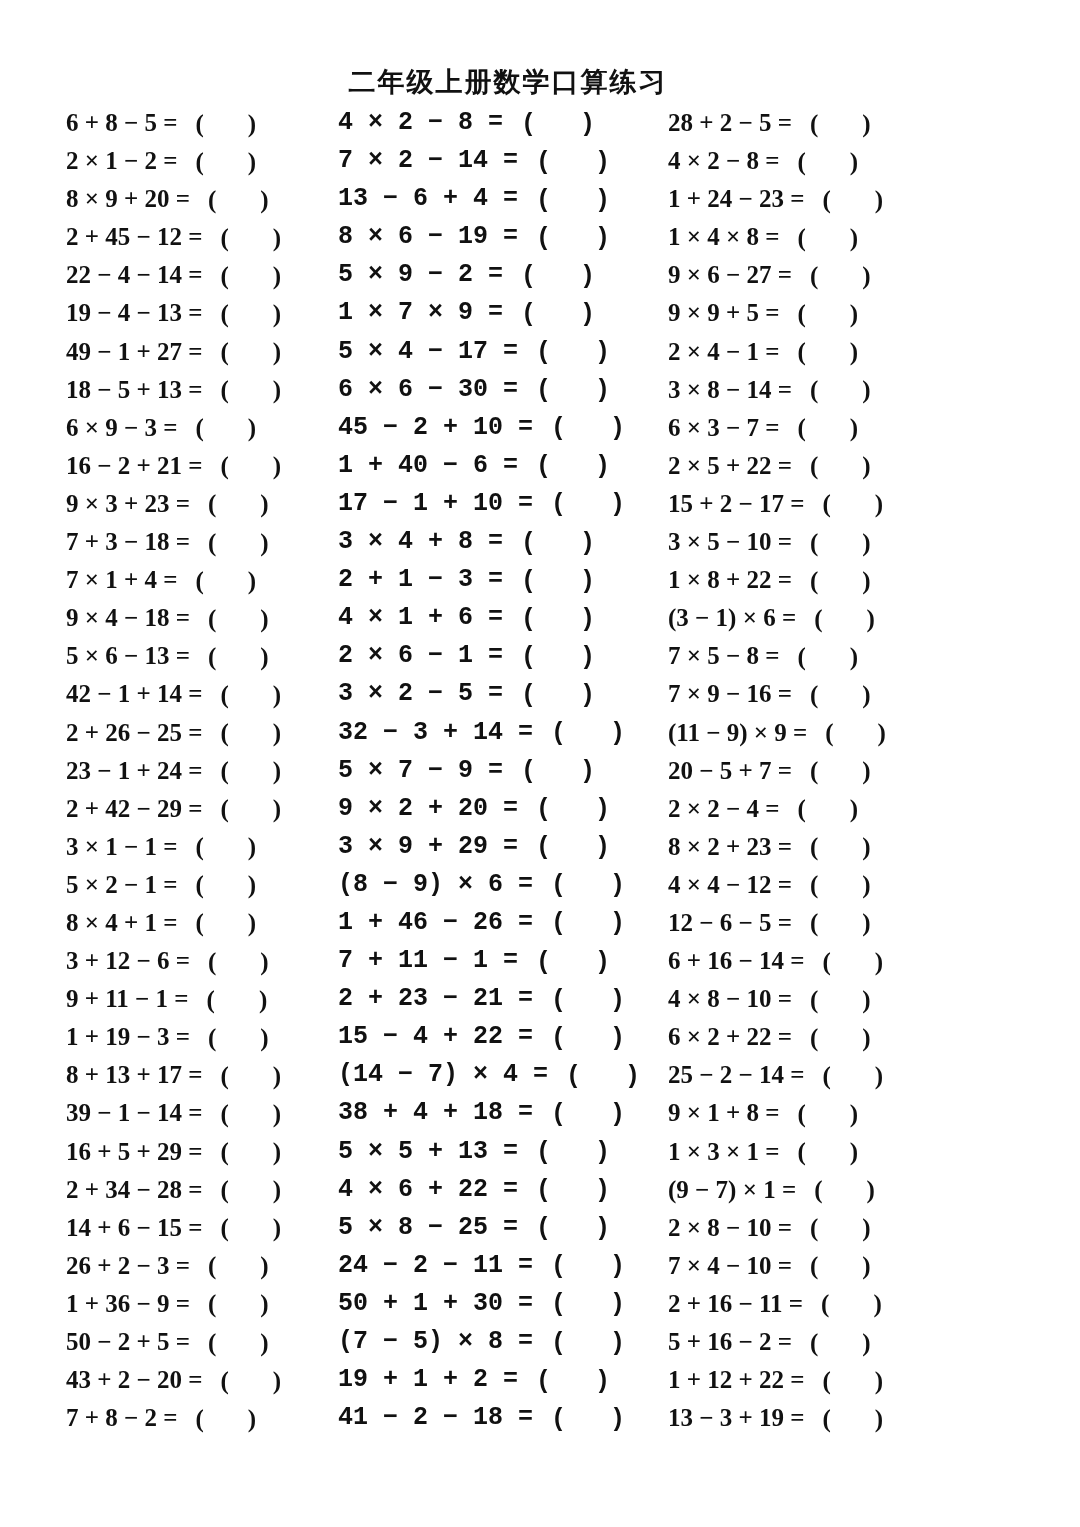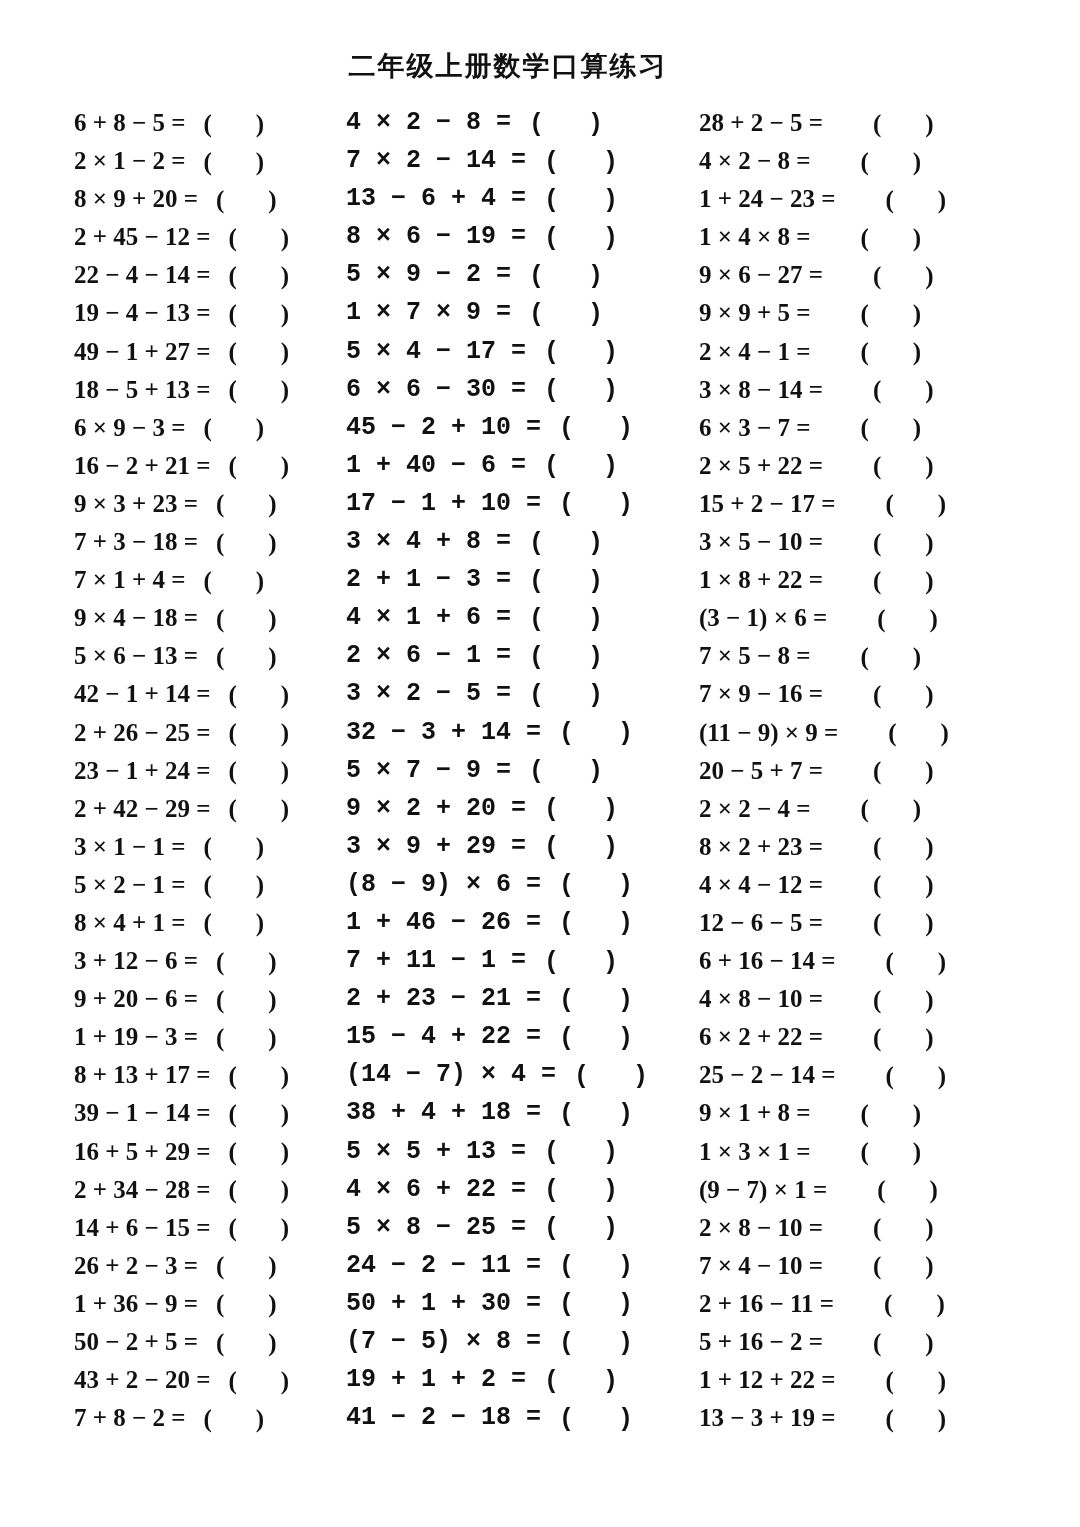--- a/index.html
+++ b/index.html
@@ -10,56 +10,55 @@
     body {
       width: 1080px;
       height: 1527px;
       position: relative;
       overflow: hidden;
       color: #111111;
       font-family: "Liberation Serif", "DejaVu Serif", serif;
     }
     .title {
       position: absolute;
-      top: 46px;
+      top: 62px;
       left: 0;
       width: 1016px;
       text-align: center;
       font-family: "DejaVu Sans", "Liberation Sans", sans-serif;
       font-size: 27px;
       font-weight: bold;
       letter-spacing: 2px;
       line-height: 40px;
       color: #111111;
     }
     .rows {
       position: absolute;
       top: 104px;
       left: 0;
       width: 1080px;
     }
     .row {
       position: relative;
       height: 38.1px;
-      margin-left: 8px;
     }
     .cell {
       position: absolute;
       top: 0;
       height: 38.1px;
       line-height: 38.1px;
       font-size: 25px;
       font-weight: bold;
       white-space: pre;
       display: flex;
       align-items: center;
     }
     .col-0 { left: 66px; }
     .col-1 { left: 338px; font-family: Liberation Mono, monospace; }
-    .col-2 { left: 691px; gap: 32px; }
+    .col-2 { left: 668px; }
     .expr {
       display: inline-block;
       white-space: pre;
     }
     .paren {
       display: inline-block;
       margin-left: 18px;
       white-space: pre;
     }
     .blank {
@@ -184,21 +183,21 @@
       <div class="cell col-0"><span class="expr">8 × 4 + 1 =</span><span class="paren"><span>(</span><span class="blank"></span><span>)</span></span></div>
       <div class="cell col-1"><span class="expr">1 + 46 − 26 =</span><span class="paren"><span>(</span><span class="blank"></span><span>)</span></span></div>
       <div class="cell col-2"><span class="expr">12 − 6 − 5 =</span><span class="paren"><span>(</span><span class="blank"></span><span>)</span></span></div>
     </div>
     <div class="row">
       <div class="cell col-0"><span class="expr">3 + 12 − 6 =</span><span class="paren"><span>(</span><span class="blank"></span><span>)</span></span></div>
       <div class="cell col-1"><span class="expr">7 + 11 − 1 =</span><span class="paren"><span>(</span><span class="blank"></span><span>)</span></span></div>
       <div class="cell col-2"><span class="expr">6 + 16 − 14 =</span><span class="paren"><span>(</span><span class="blank"></span><span>)</span></span></div>
     </div>
     <div class="row">
-      <div class="cell col-0"><span class="expr">9 + 20 − 6 =</span><span class="paren"><span>(</span><span class="blank"></span><span>)</span></span></div>
+      <div class="cell col-0"><span class="expr">9 + 11 − 1 =</span><span class="paren"><span>(</span><span class="blank"></span><span>)</span></span></div>
       <div class="cell col-1"><span class="expr">2 + 23 − 21 =</span><span class="paren"><span>(</span><span class="blank"></span><span>)</span></span></div>
       <div class="cell col-2"><span class="expr">4 × 8 − 10 =</span><span class="paren"><span>(</span><span class="blank"></span><span>)</span></span></div>
     </div>
     <div class="row">
       <div class="cell col-0"><span class="expr">1 + 19 − 3 =</span><span class="paren"><span>(</span><span class="blank"></span><span>)</span></span></div>
       <div class="cell col-1"><span class="expr">15 − 4 + 22 =</span><span class="paren"><span>(</span><span class="blank"></span><span>)</span></span></div>
       <div class="cell col-2"><span class="expr">6 × 2 + 22 =</span><span class="paren"><span>(</span><span class="blank"></span><span>)</span></span></div>
     </div>
     <div class="row">
       <div class="cell col-0"><span class="expr">8 + 13 + 17 =</span><span class="paren"><span>(</span><span class="blank"></span><span>)</span></span></div>

